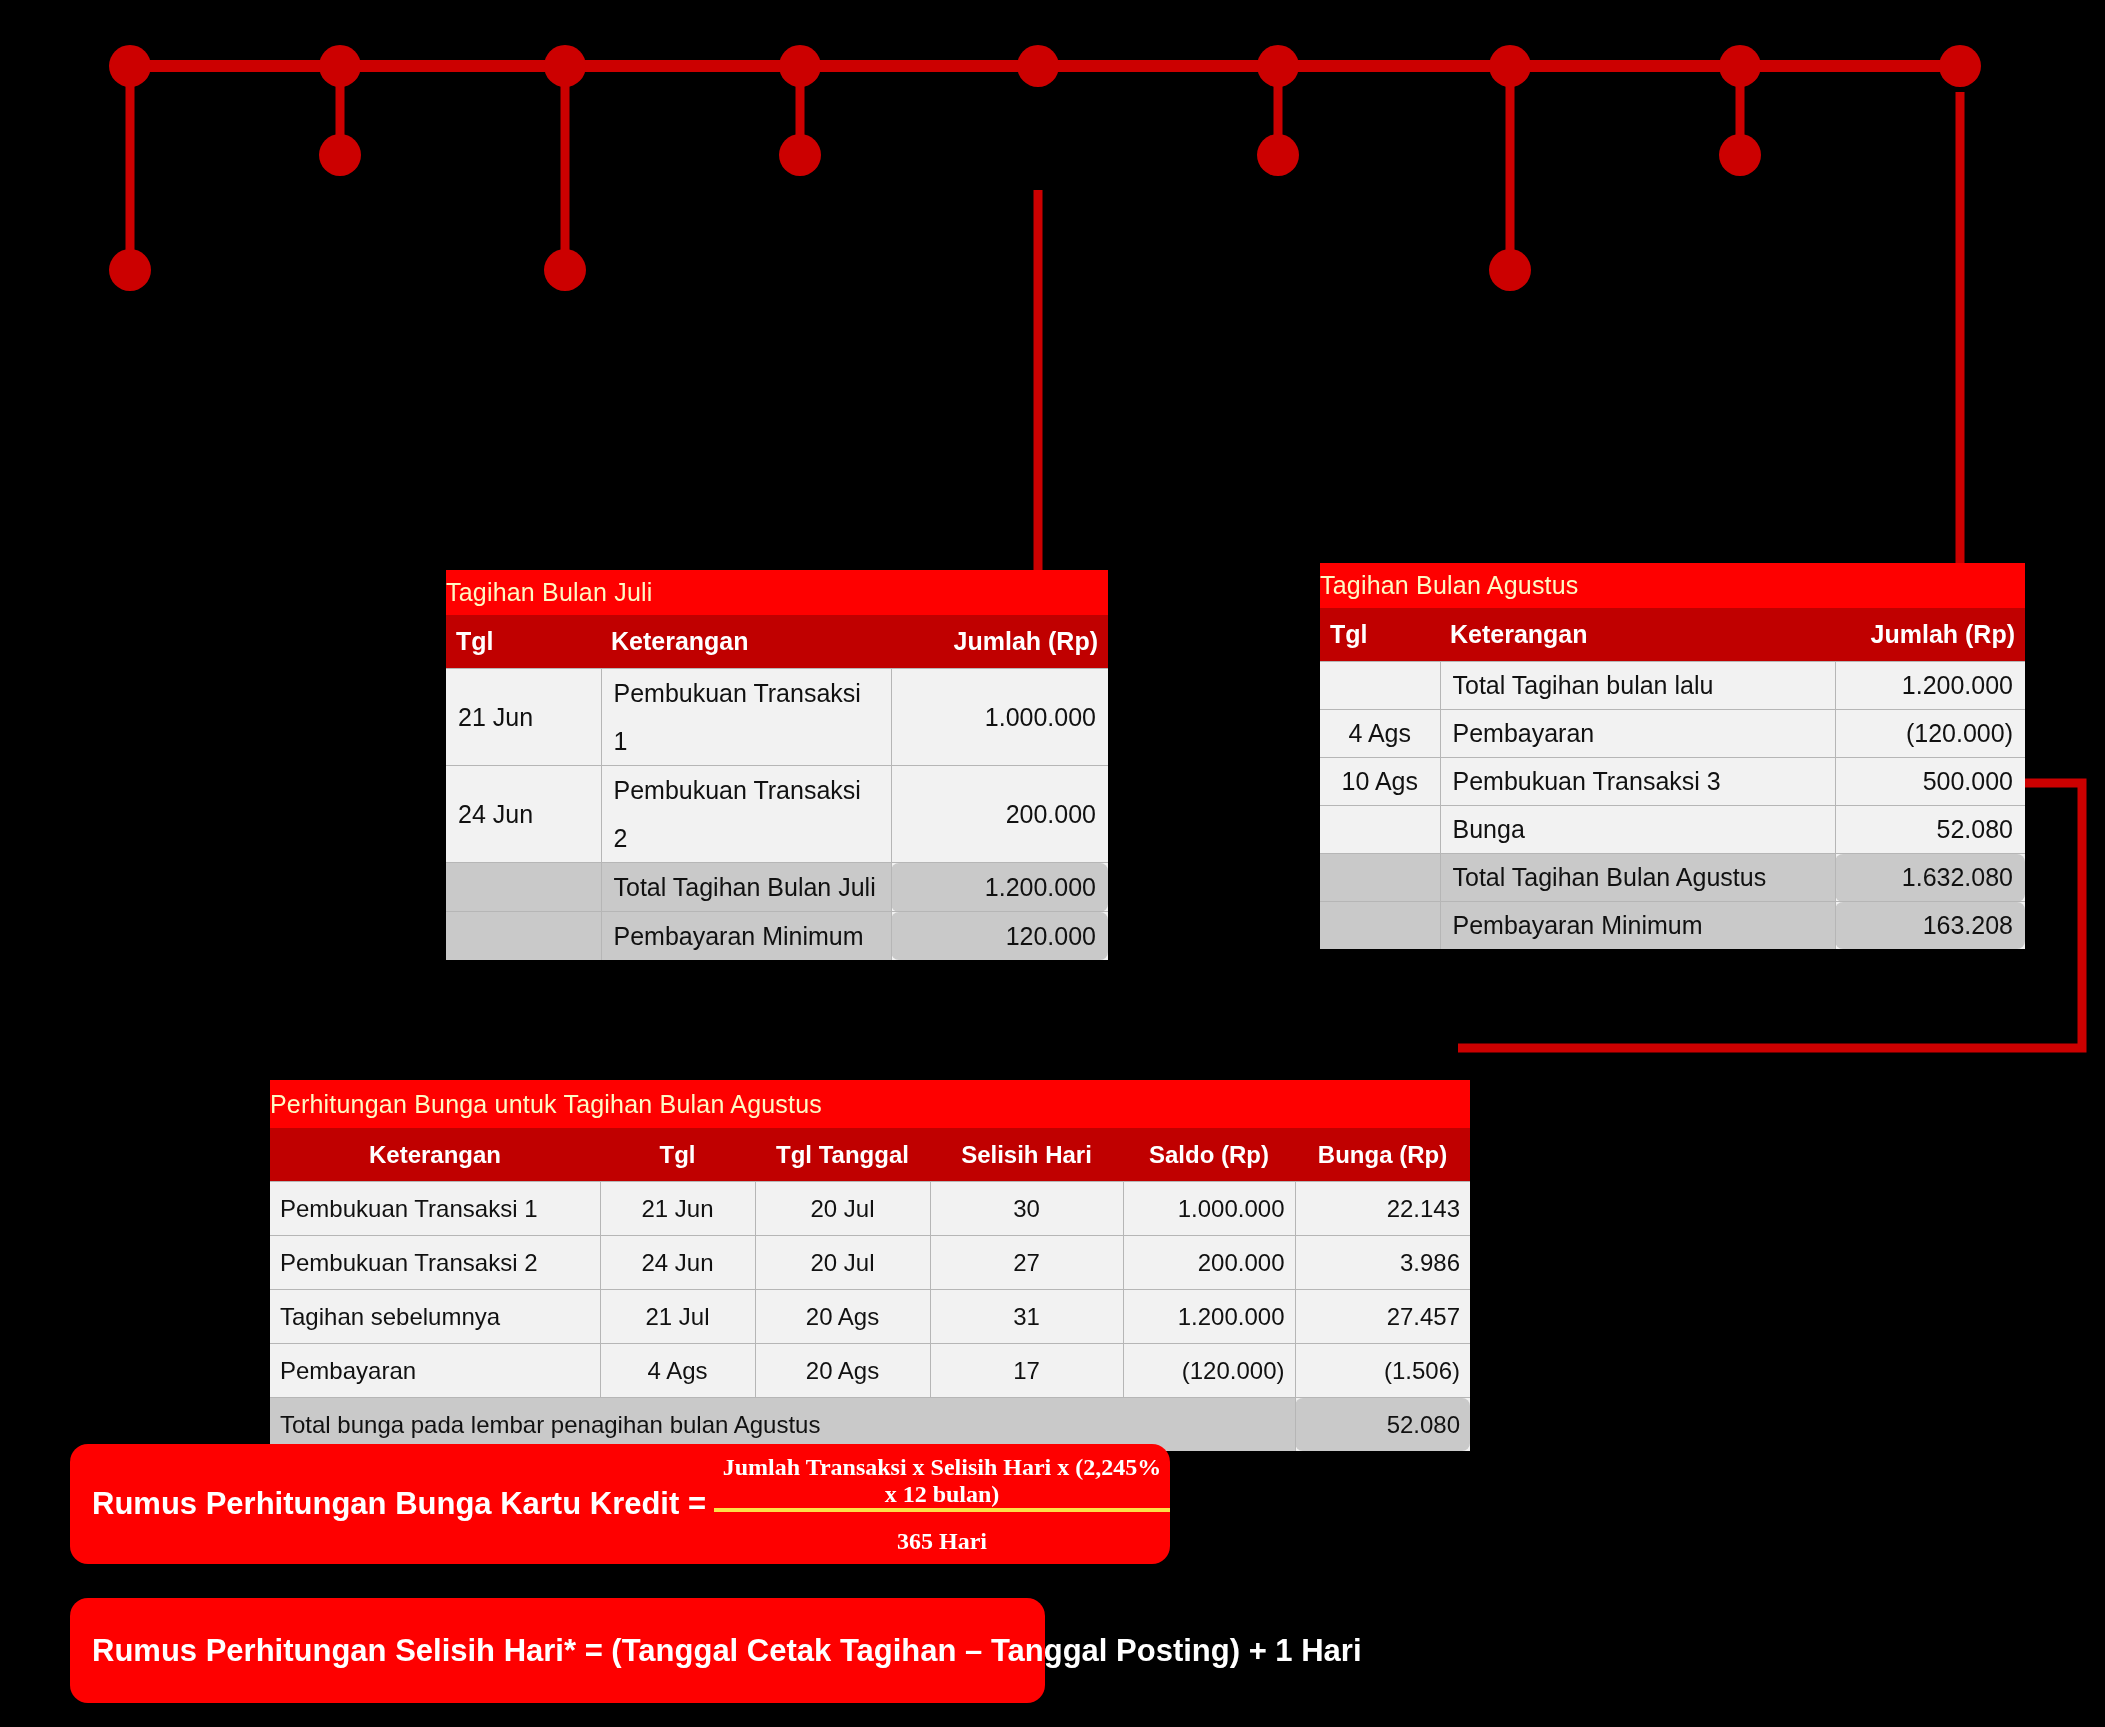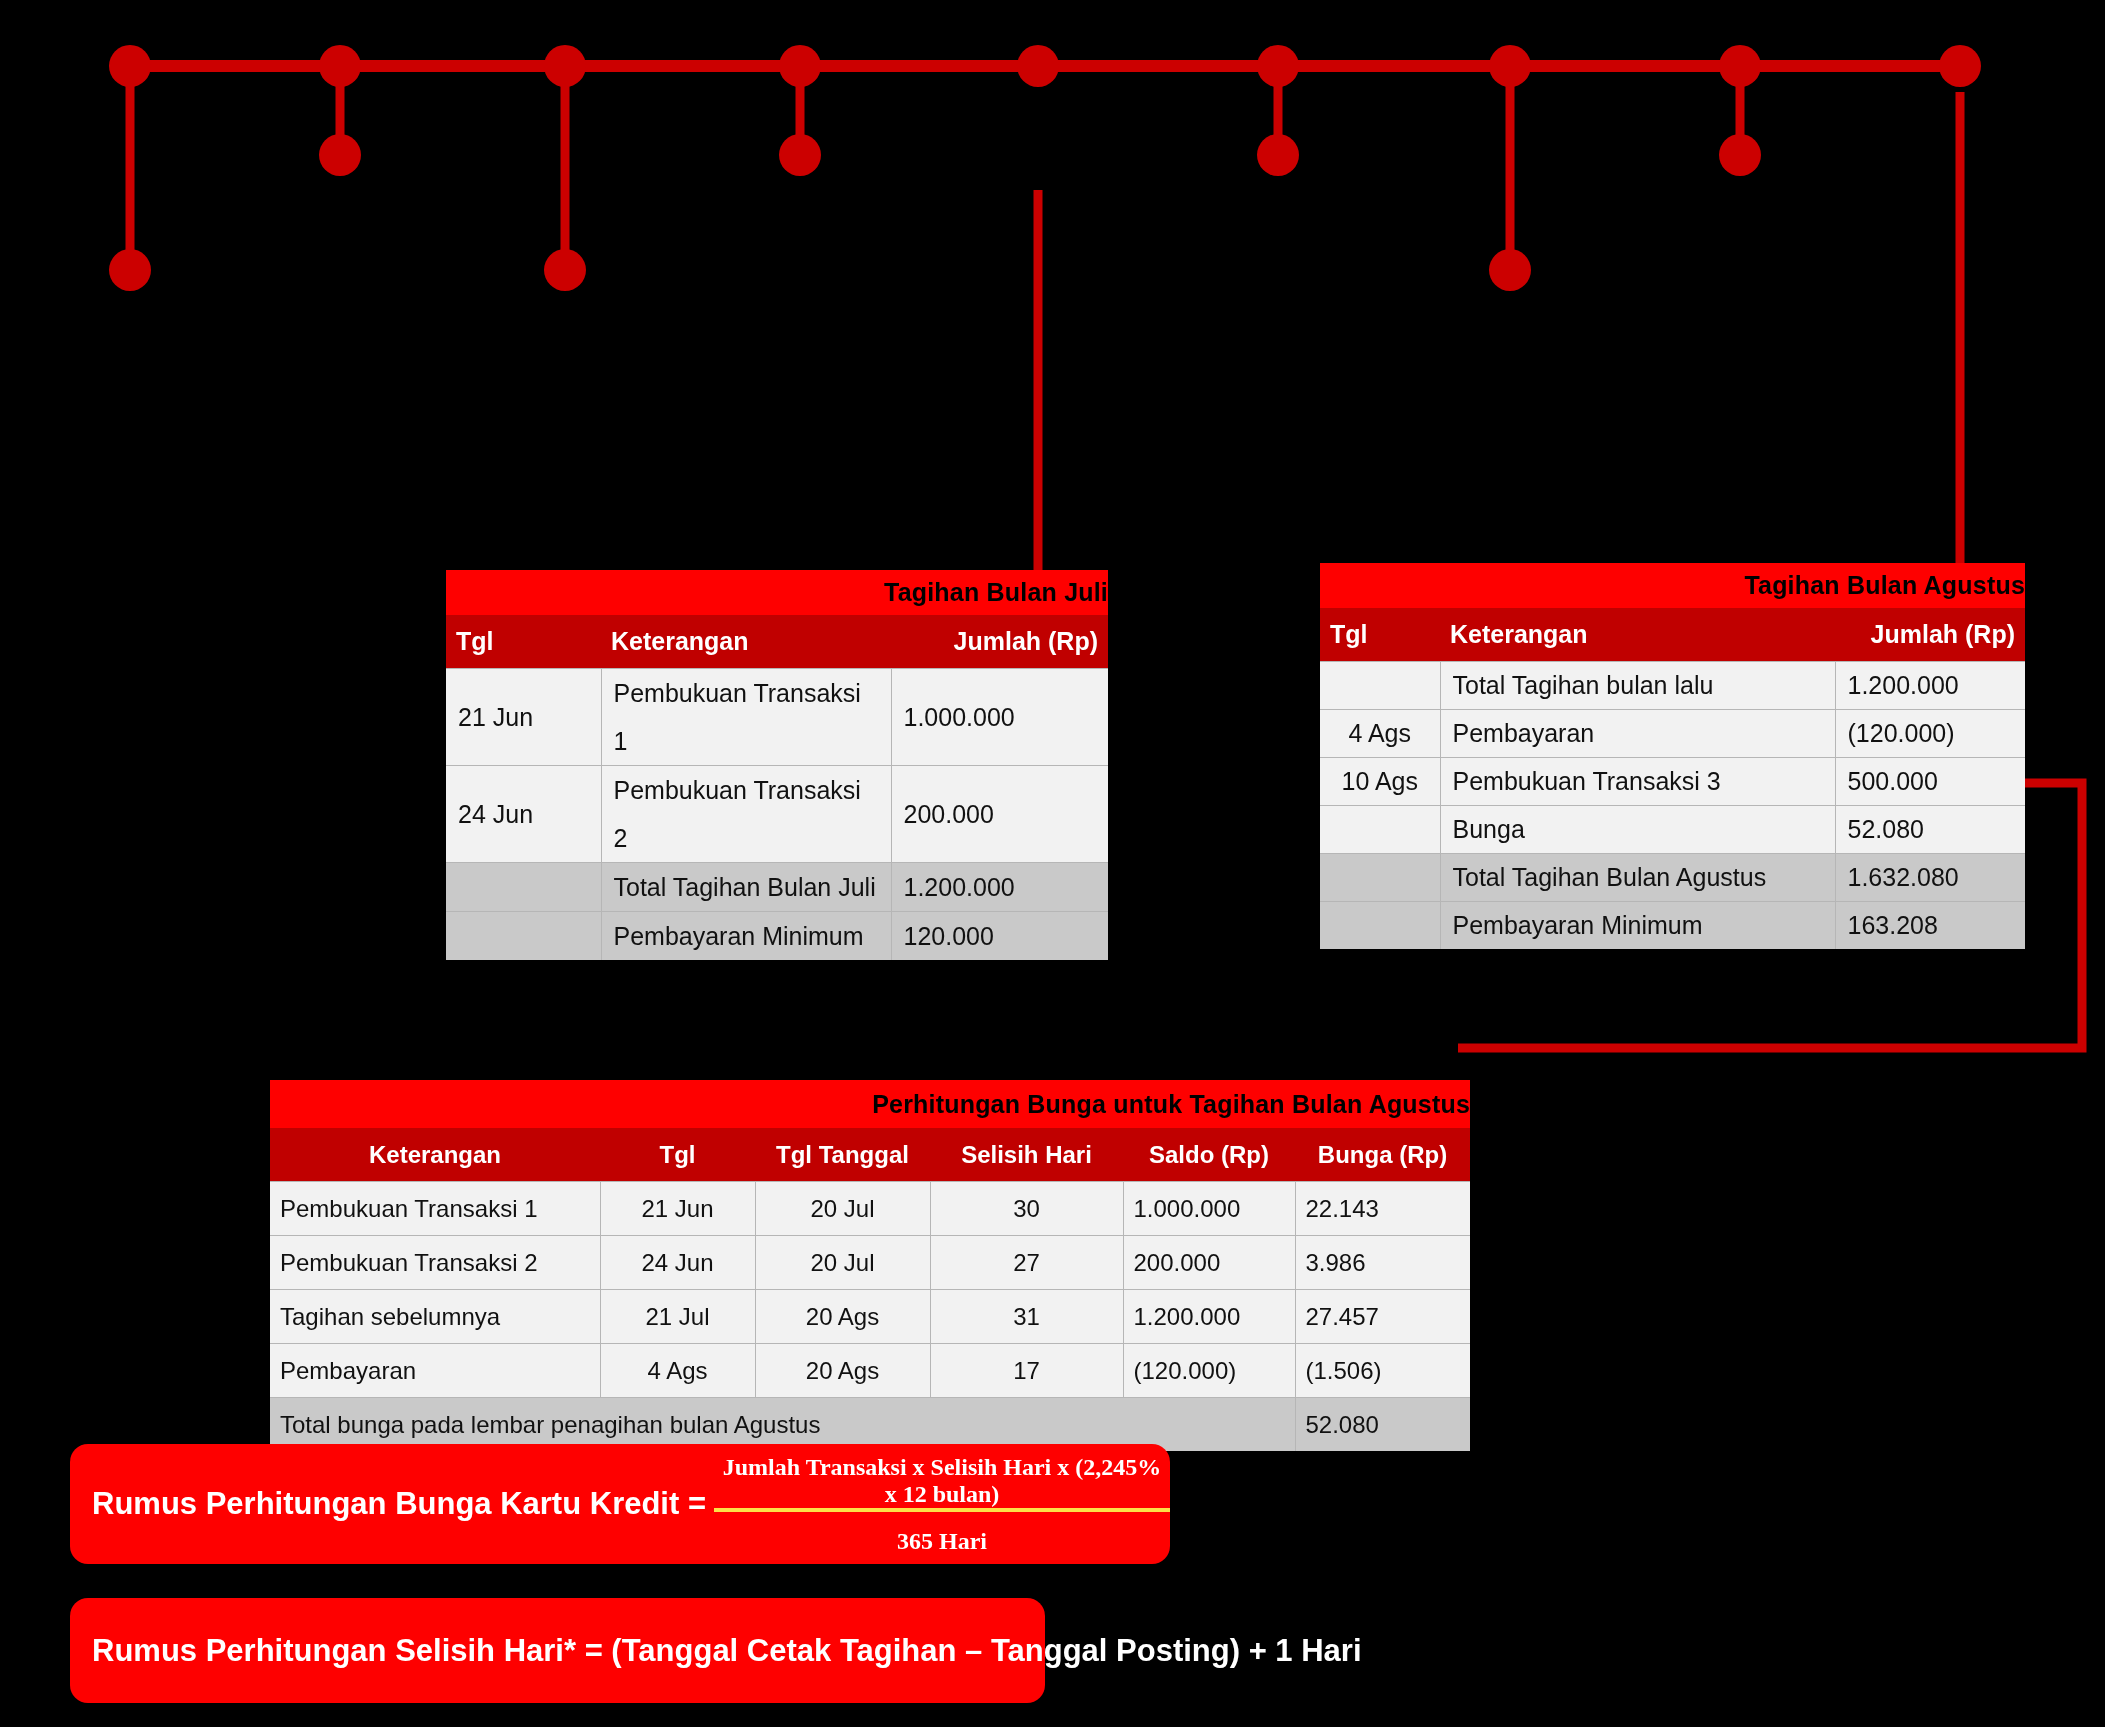--- a/index.html
+++ b/index.html
@@ -22,42 +22,42 @@
   .tbl {
     position: absolute;
     border-collapse: collapse;
     table-layout: fixed;
     background: #f2f2f2;
   }
   .tbl td, .tbl th { padding: 0; }
 
   .title-band {
     background: #fe0000;
-    color: #000000;
-    font-weight: bold;
-    text-align: right;
+    color: #fef9c3;
+    font-weight: normal;
+    text-align: left;
     letter-spacing: .2px;
   }
   .col-head {
     background: #c00000;
     color: #ffffff;
     font-weight: bold;
     text-align: left;
   }
   .col-head.c { text-align: center; }
   .col-head.r { text-align: right; }
 
   .cell {
     background: #f2f2f2;
     color: #111111;
     border-top: 1px solid #b6b6b6;
     border-right: 1px solid #b6b6b6;
   }
   .cell.grey { background: #c9c9c9; }
-  .cell.r { text-align: left; }
+  .cell.r { text-align: right; border-radius: 8px; }
   .cell.c { text-align: center; }
   .cell.nb { border-right: none; }
 
   
   #tbl-juli { left: 446px; top: 570px; width: 662px; font-size: 25px; }
   #tbl-juli .title-band { height: 45px; line-height: 45px; font-size: 25px; }
   #tbl-juli .col-head { height: 53px; line-height: 53px; font-size: 25px; padding: 0 10px; }
   #tbl-juli .cell { height: 48px; line-height: 48px; padding: 0 12px; }
 
   

